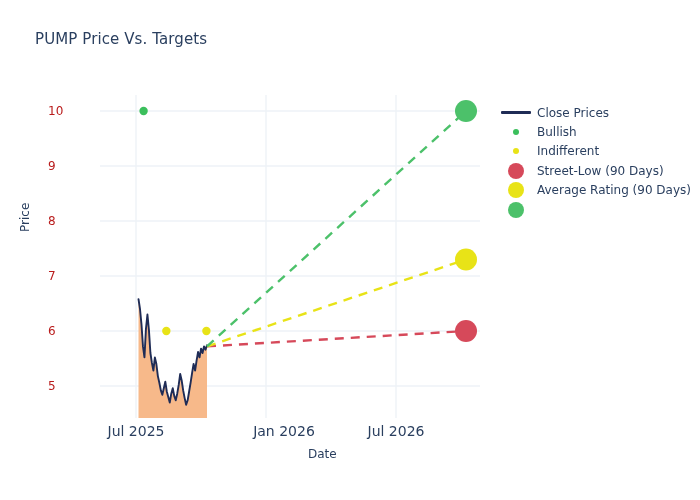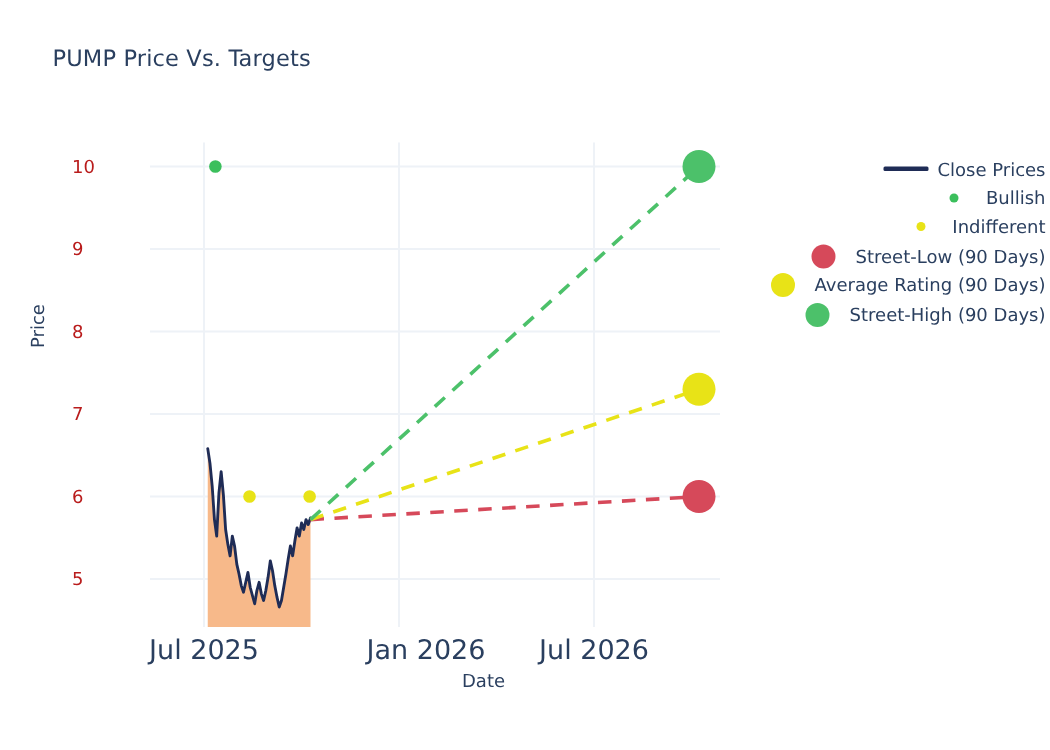--- a/index.html
+++ b/index.html
@@ -62,36 +62,35 @@
   .ytick-wrap {
     position: absolute;
     left: 40px;
     top: 0;
     width: 48px;
     height: 500px;
   }
   .xtick {
     position: absolute;
     top: 423px;
-    font-size: 18px;
+    font-size: 14px;
     color: #2a3f5f;
     transform: translateX(-50%);
     white-space: nowrap;
   }
   .legend {
     position: absolute;
     left: 497px;
     top: 103px;
     width: 200px;
   }
   .legend-row {
     display: flex;
     align-items: center;
     height: 19.4px;
-    justify-content: flex-end;
   }
   .legend-marker {
     width: 38px;
     height: 19px;
     display: flex;
     align-items: center;
     justify-content: center;
     flex: 0 0 38px;
   }
   .legend-label {
@@ -196,16 +195,15 @@
       <div class="legend-row">
         <div class="legend-marker">
           <div class="lm-dot-lg" style="background: rgb(232, 227, 23);"></div>
         </div>
         <div class="legend-label">Average Rating (90 Days)</div>
       </div>
       <div class="legend-row">
         <div class="legend-marker">
           <div class="lm-dot-lg" style="background: rgb(76, 193, 106);"></div>
         </div>
-        <div class="legend-label">Street-High (90 Days)</div>
       </div>
     </div>
 </div>
 
 </body></html>

